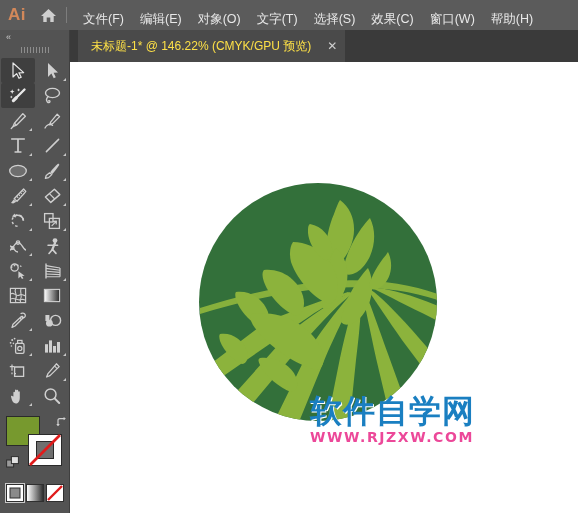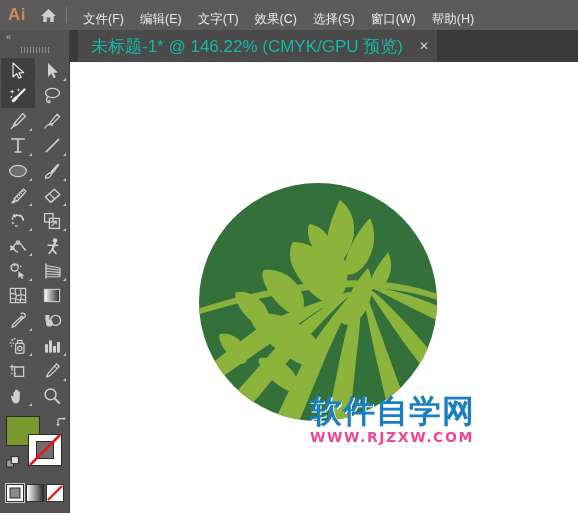--- a/index.html
+++ b/index.html
@@ -35,21 +35,21 @@
   .tabbar{
     position:absolute;left:70px;top:30px;width:508px;height:32px;
     background:#3a3a3a;
   }
   .doc-tab{
     position:absolute;left:8px;top:0;height:32px;
     background:#4a4a4a;
     display:flex;align-items:center;padding:0 6px 0 13px;
     box-sizing:border-box;
   }
-  .doc-tab-label{color:#14b8a6;font-size:17px;white-space:nowrap;}
+  .doc-tab-label{color:#fde047;font-size:12px;white-space:nowrap;}
   .doc-tab-close{
     margin-left:14px;color:#cfcfcf;font-size:12px;line-height:1;
     width:14px;height:14px;display:flex;align-items:center;justify-content:center;
     cursor:default;
   }
 
   
   .toolbar{
     position:absolute;left:0;top:30px;width:70px;height:483px;
     background:#535353;
@@ -147,23 +147,24 @@
     <div class="ai-logo">Ai</div>
     <div class="home-btn">
       <svg width="17" height="15" viewBox="0 0 17 15" aria-hidden="true">
         <path d="M8.5 1 L16 8 L13.7 8 L13.7 14 L10.3 14 L10.3 9.6 L6.7 9.6 L6.7 14 L3.3 14 L3.3 8 L1 8 Z" fill="#cfcfcf"></path>
       </svg>
     </div>
     <div class="mb-divider"></div>
     <div class="menu-items">
       <div class="menu-item">文件(F)</div>
       <div class="menu-item">编辑(E)</div>
+      <div class="menu-item">对象(O)</div>
       <div class="menu-item">文字(T)</div>
+      <div class="menu-item">选择(S)</div>
       <div class="menu-item">效果(C)</div>
-      <div class="menu-item">选择(S)</div>
       <div class="menu-item">窗口(W)</div>
       <div class="menu-item">帮助(H)</div>
     </div>
   </div>
 
   <div class="tabbar">
     <div class="doc-tab">
       <span class="doc-tab-label">未标题-1* @ 146.22% (CMYK/GPU 预览)</span>
       <span class="doc-tab-close">✕</span>
     </div>

